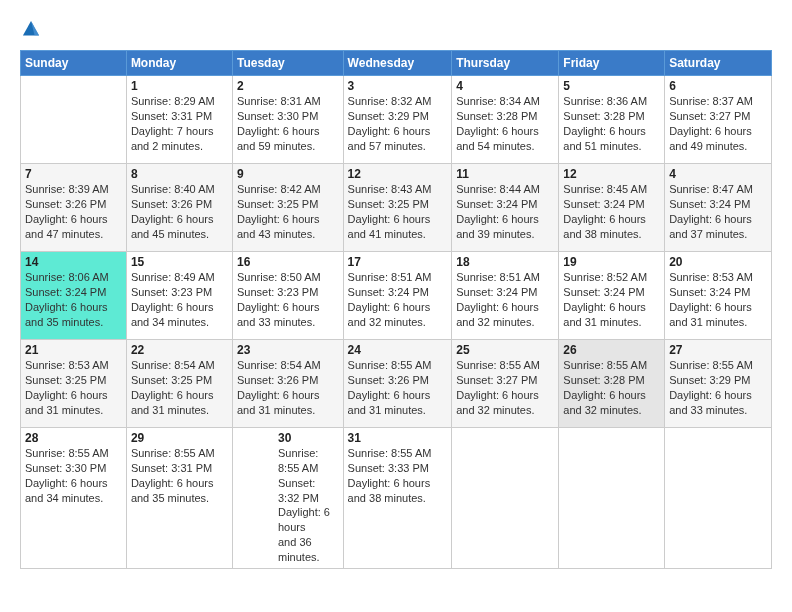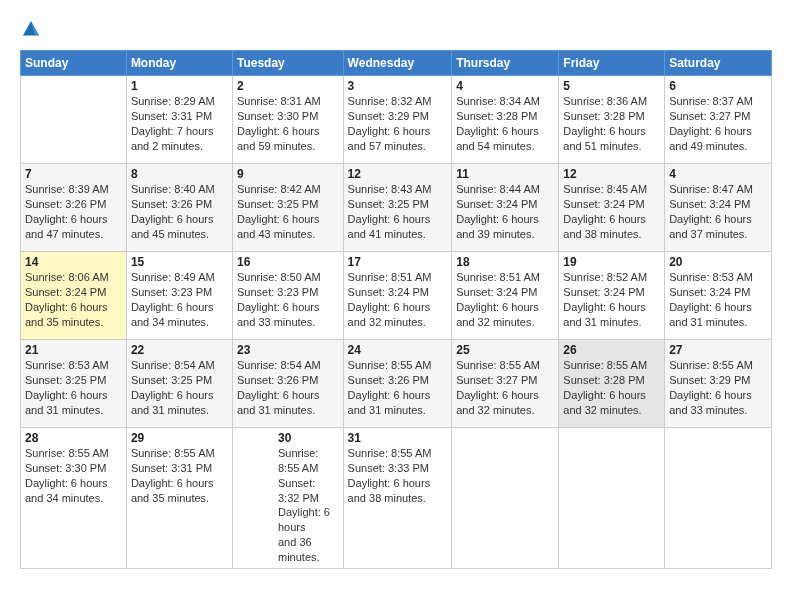--- a/index.html
+++ b/index.html
@@ -220,21 +220,21 @@
           </td>
           <td style="background: rgb(245, 245, 245);">
             <span class="day-number">4</span>
             <div class="day-info" style="white-space: pre-line;">Sunrise: 8:47 AM
 Sunset: 3:24 PM
 Daylight: 6 hours
 and 37 minutes.</div>
           </td>
         </tr>
         <tr>
-          <td style="background: #fef9c3;">
+          <td style="background: #5eead4;">
             <span class="day-number">14</span>
             <div class="day-info" style="white-space: pre-line;">Sunrise: 8:06 AM
 Sunset: 3:24 PM
 Daylight: 6 hours
 and 35 minutes.</div>
           </td>
           <td style="background: rgb(255, 255, 255); margin-left: 36px;">
             <span class="day-number">15</span>
             <div class="day-info" style="white-space: pre-line;">Sunrise: 8:49 AM
 Sunset: 3:23 PM

